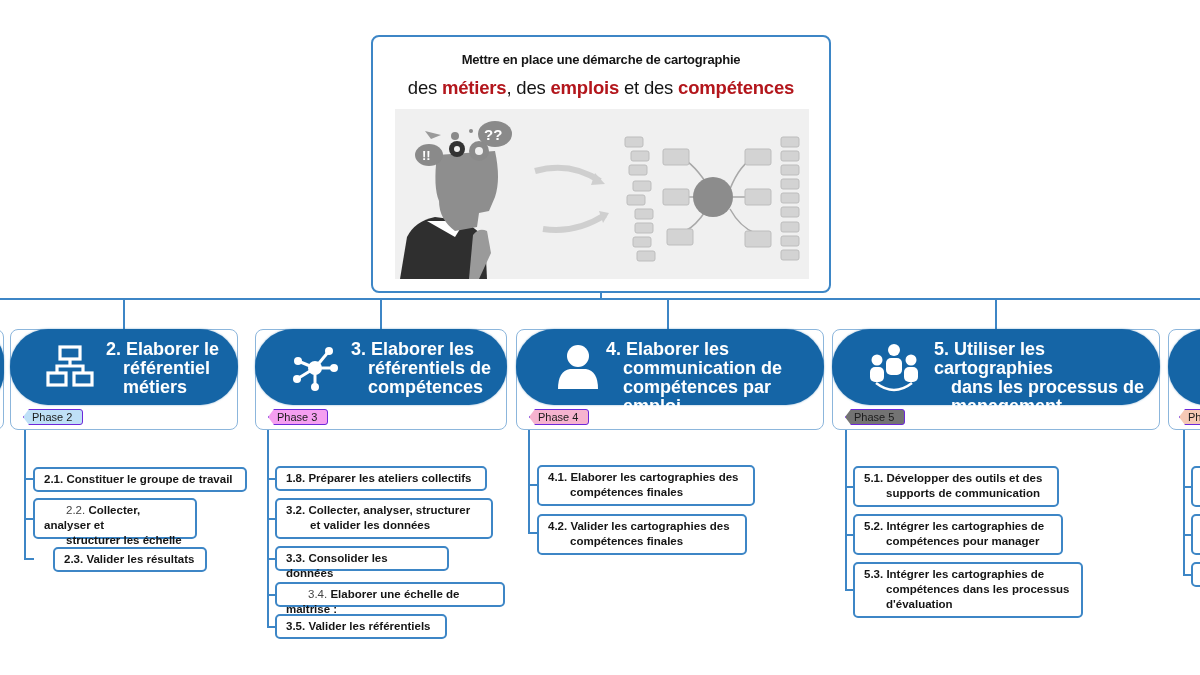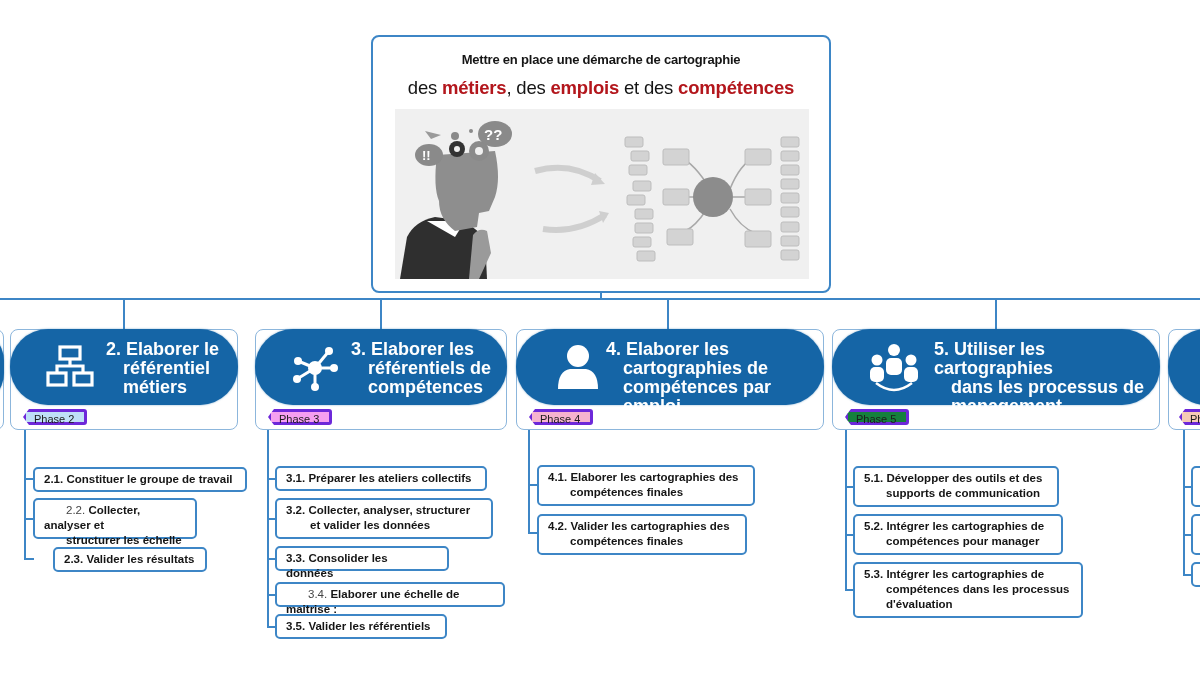--- a/index.html
+++ b/index.html
@@ -43,21 +43,21 @@
     position: absolute; top: 12px; width: 52px; height: 52px;
   }
   .phase-title {
     position: absolute; top: 11px; color: #fff; font-weight: bold; font-size: 18px;
     line-height: 19px;
   }
   .phase-title .rest { display: block; padding-left: 17px; }
   .phase-tag {
     position: absolute; left: 12px; top: 79px; height: 16px; padding: 0 10px 0 8px;
     font-size: 11px; line-height: 14px; color: #1b1b1b;
-    border: 3px solid #6d28d9; border-radius: 0 3px 3px 0;
+    border: 1px solid #6d28d9; border-radius: 0 3px 3px 0;
     clip-path: polygon(6px 0, 100% 0, 100% 100%, 6px 100%, 0 50%);
   }
   .phase-tag::before {
     content: ""; position: absolute; left: 0; top: 0; bottom: 0; width: 7px;
   }
 
   
   .task {
     position: absolute; background: #fff;
     border: 2px solid #3d86c6; border-radius: 5px;
@@ -206,21 +206,21 @@
 
 <div class="phase-wrap" style="left:516px; width:308px;">
   <div class="phase-head">
     <svg class="phase-icon" style="left:36px;" viewBox="0 0 52 52">
       <circle cx="26" cy="15" r="11" fill="#fff"></circle>
       <path d="M6 48 Q6 30 18 28 L34 28 Q46 30 46 48 Z" fill="#fff"></path>
     </svg>
     <div class="phase-title" style="left:90px;">
       <span>4.</span>
       <span>Elaborer les</span>
-      <span class="rest">cartographies de</span>
+      <span class="rest">communication de</span>
       <span class="rest">compétences par emploi</span>
     </div>
   </div>
   <div class="phase-tag" style="background:#f6b3cf;">Phase 4</div>
 </div>
 
 <div class="phase-wrap" style="left:832px; width:328px;">
   <div class="phase-head">
     <svg class="phase-icon" style="left:36px;" viewBox="0 0 52 52">
       <g fill="#fff">
@@ -233,21 +233,21 @@
       </g>
       <path d="M8 42 Q26 56 44 42" stroke="#fff" stroke-width="2.5" fill="none"></path>
     </svg>
     <div class="phase-title" style="left:102px;">
       <span>5.</span>
       <span>Utiliser les cartographies</span>
       <span class="rest">dans les processus de</span>
       <span class="rest">management</span>
     </div>
   </div>
-  <div class="phase-tag" style="background:#15803d;">Phase 5</div>
+  <div class="phase-tag" style="background:#737373;">Phase 5</div>
 </div>
 
 <div class="phase-wrap" style="left:1168px; width:120px;">
   <div class="phase-head"></div>
   <div class="phase-tag" style="background:#f5c9b5; left:10px;">Pha</div>
 </div>
 
 <div class="line vline" style="left:24px; top:430px; height:128px;"></div>
 <div class="line hline" style="left:24px; top:478px; width:10px;"></div>
 <div class="line hline" style="left:24px; top:518px; width:10px;"></div>
@@ -268,21 +268,21 @@
 </div>
 
 <div class="line vline" style="left:267px; top:430px; height:196px;"></div>
 <div class="line hline" style="left:267px; top:478px; width:10px;"></div>
 <div class="line hline" style="left:267px; top:518px; width:10px;"></div>
 <div class="line hline" style="left:267px; top:558px; width:10px;"></div>
 <div class="line hline" style="left:267px; top:594px; width:10px;"></div>
 <div class="line hline" style="left:267px; top:626px; width:10px;"></div>
 
 <div class="task" style="left:275px; top:466px; width:212px; height:25px;">
-  <span class="num">3.1.</span>
+  <span class="num">1.8.</span>
   <span>Préparer les ateliers collectifs</span>
 </div>
 <div class="task" style="left:275px; top:498px; width:218px; height:41px;">
   <span class="num">3.2.</span>
   <span>Collecter, analyser, structurer</span>
   <span class="cont w">et valider les données</span>
 </div>
 <div class="task" style="left:275px; top:546px; width:174px; height:25px;">
   <span class="num">3.3.</span>
   <span>Consolider les données</span>

